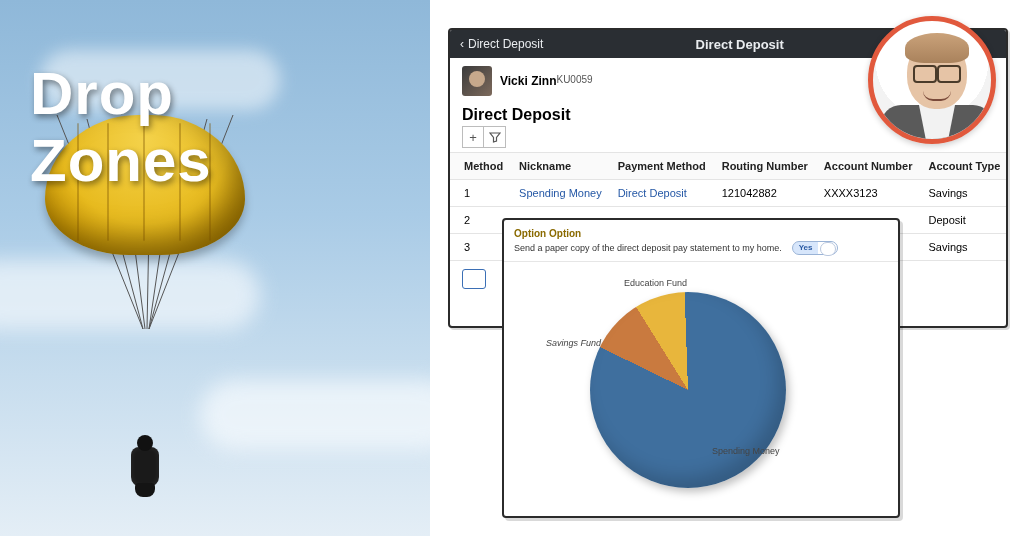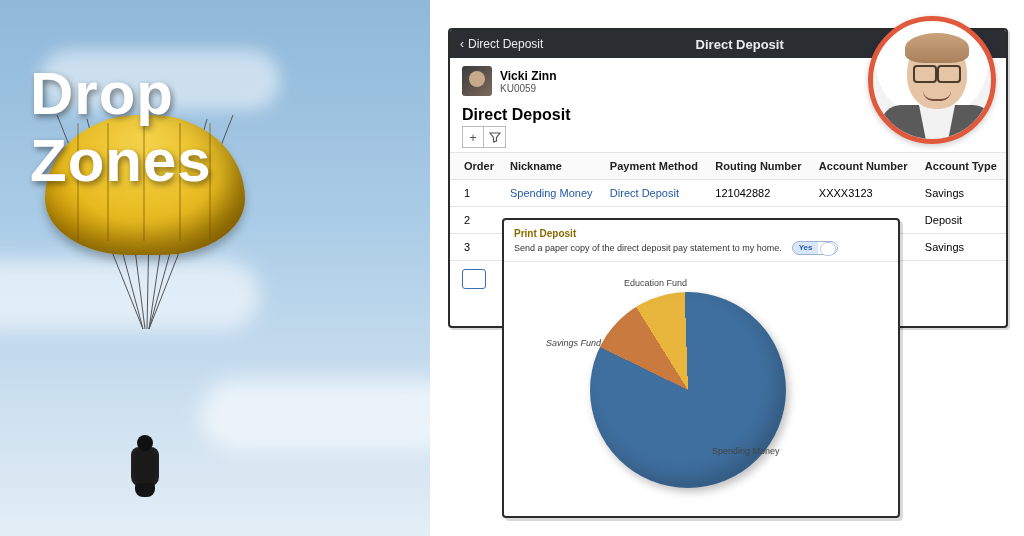--- a/index.html
+++ b/index.html
@@ -56,21 +56,21 @@
   .titlebar {
     height:28px; background:#2a2e33; color:#e9ecef; display:flex; align-items:center;
     font-size:12px;
   }
   .tb-back { display:flex; align-items:center; gap:4px; padding:0 10px; cursor:pointer;}
   .tb-back .chev { font-size:12px; }
   .tb-title { flex:1; text-align:center; font-weight:600; font-size:13px; margin-left:-80px;}
   .user-row { display:flex; align-items:center; gap:8px; padding:8px 12px 6px; }
   .avatar-sm { width:30px; height:30px; border-radius:3px; background:linear-gradient(135deg,#3b3b3b,#7d6a5c); position:relative; overflow:hidden;}
   .avatar-sm::after{content:"";position:absolute;left:7px;top:5px;width:16px;height:16px;border-radius:50%;background:#c7a98c;}
-  .user-meta { display:flex; flex-direction:column; }
+  .user-meta { display:flex; flex-direction:row; }
   .user-meta .name{font-weight:700; font-size:12px;}
   .user-meta .id{font-size:10px; color:#555;}
   .section-h { padding:4px 12px 2px; font-weight:700; font-size:16px; }
   .sub-h { padding:2px 12px 4px; font-weight:700; font-size:12px; color:#9a6a00; }
   .tbl-tools{ display:flex; gap:0; padding:0 12px 4px;}
   .tool-btn{
     width:22px;height:22px;border:1px solid #bcbcbc;background:#fff;
     display:flex;align-items:center;justify-content:center;font-size:13px;color:#555;
   }
   .tool-btn + .tool-btn{ border-left:none; }
@@ -183,21 +183,21 @@
       <div class="tool-btn">+</div>
       <div class="tool-btn">
         <svg width="12" height="12" viewBox="0 0 12 12">
             <path d="M1 2h10L7.5 6.5V10l-3 1V6.5z" fill="none" stroke="#555" stroke-width="1.2"></path>
           </svg>
       </div>
     </div>
     <table class="grid">
       <thead>
         <tr>
-          <th>Order</th>
+          <th>Method</th>
           <th>Nickname</th>
           <th>Payment Method</th>
           <th>Routing Number</th>
           <th>Account Number</th>
           <th>Account Type</th>
         </tr>
       </thead>
       <tbody>
         <tr>
           <td>1</td>
@@ -222,21 +222,21 @@
           <td></td>
           <td></td>
           <td>Savings</td>
         </tr>
       </tbody>
     </table>
     <div class="footer-btn"></div>
   </div>
 
   <div class="win-front">
-    <div class="wf-head">Print Deposit</div>
+    <div class="wf-head">Option Option</div>
     <div class="wf-row">
       <span>Send a paper copy of the direct deposit pay statement to my home.</span>
       <div class="toggle">
         <span class="lbl">Yes</span>
       </div>
     </div>
     <div class="wf-hr"></div>
     <div class="pie-area">
       <div class="pie"></div>
       <span class="pie-lbl" style="left:120px; top:12px;">Education Fund</span>

